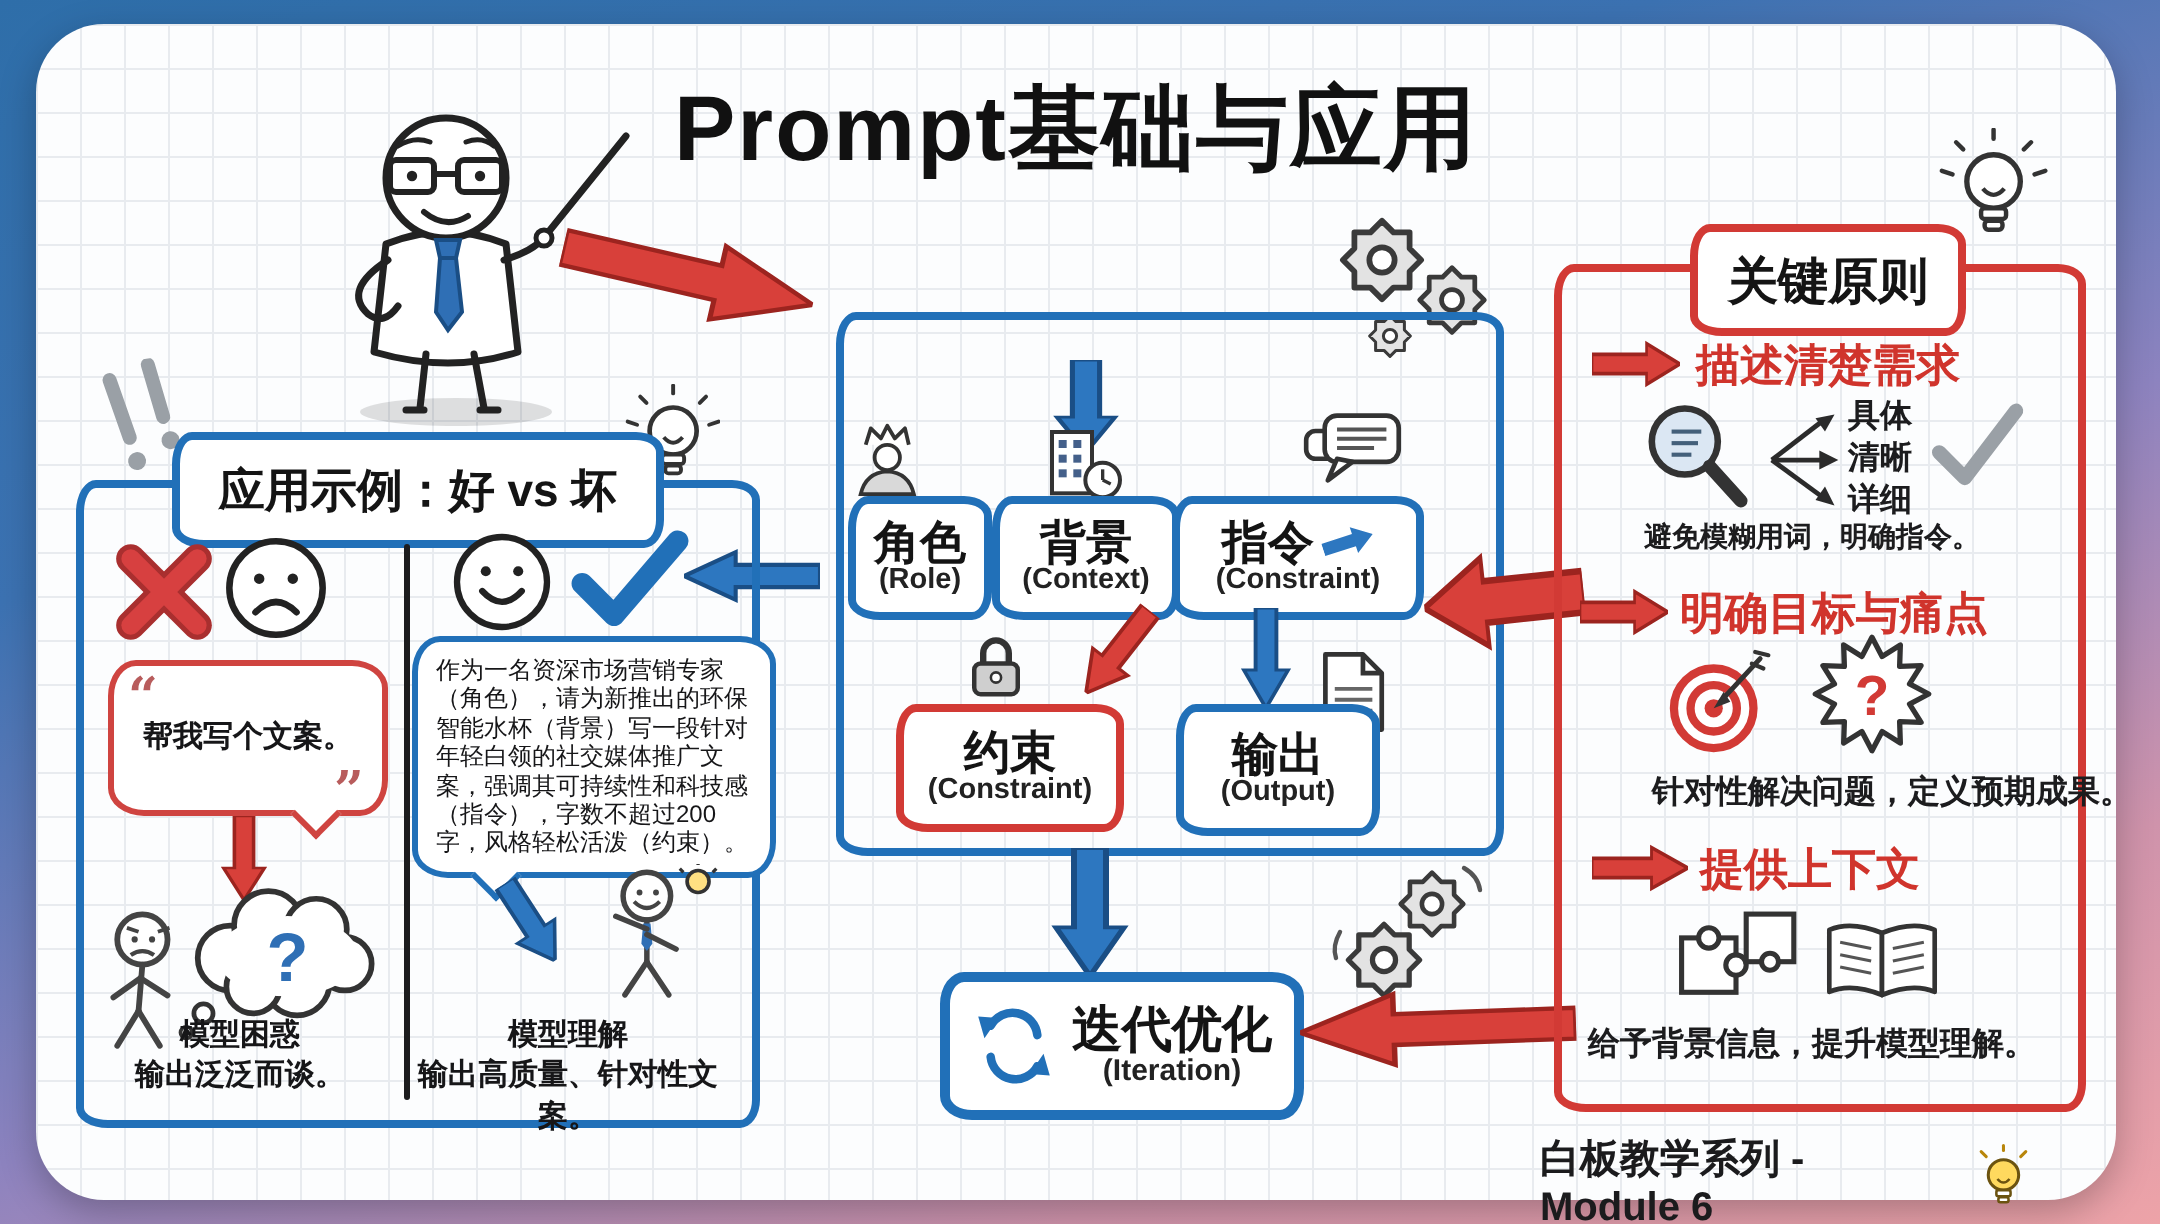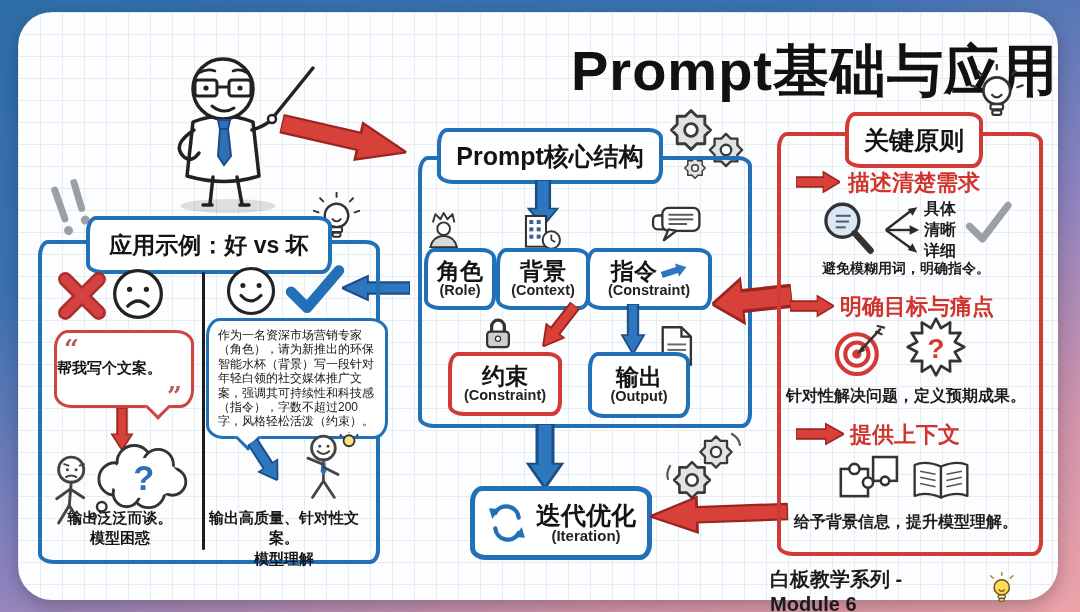--- a/index.html
+++ b/index.html
@@ -4,21 +4,21 @@
 <style>
   html,body{margin:0;padding:0;}
   body{width:1080px;height:612px;overflow:hidden;font-family:"Liberation Sans",sans-serif;}
   #stage{position:relative;width:1080px;height:612px;
     background:linear-gradient(160deg,#2e6ea9 0%,#3c72b2 30%,#8d83bf 58%,#cf93ab 80%,#eda3a8 100%);}
   .abs{position:absolute;}
   #board{left:18px;top:12px;width:1040px;height:588px;border-radius:34px;background-color:#fcfdfe;
     background-image:repeating-linear-gradient(#e8ebef 0 1px,transparent 1px 22px),
                      repeating-linear-gradient(90deg,#e8ebef 0 1px,transparent 1px 22px);
     box-shadow:0 6px 18px rgba(0,0,0,.25);}
-  .title{font-size:56px;font-weight:900;letter-spacing:1px;text-align:right;color:#111;}
+  .title{font-size:46px;font-weight:900;letter-spacing:1px;text-align:center;color:#111;}
   .skbox{background:#fff;border-style:solid;border-color:#2170b8;}
   .blue-b{border-color:#2170b8;}
   .red-b{border-color:#d23a35;}
   .wob{border-radius:10px 14px 10px 16px / 16px 10px 14px 10px;}
   .node{border-width:4px;display:flex;flex-direction:column;align-items:center;justify-content:center;line-height:1.05;}
   .node .zh{font-size:23px;font-weight:900;color:#141414;}
   .node .en{font-size:14.5px;font-weight:800;color:#222;}
   .ctitle{display:flex;align-items:center;justify-content:center;font-weight:900;color:#141414;}
   .redtext{color:#d0342c;font-weight:900;}
   .note{font-weight:800;color:#1c1c1e;text-align:center;}
@@ -80,21 +80,20 @@
     <polygon points="0,12 62,12 62,3 100,20 62,37 62,28 0,28" fill="#d8403a" stroke="#9c241f" stroke-width="2"></polygon>
   </svg>
 
   <svg class="abs" style="left:655px;top:102px;" width="95" height="85" viewBox="0 0 95 85">
     <use href="#gearshape" transform="translate(36,28) scale(1.15)"></use>
     <use href="#gearshape" transform="translate(71,48) scale(0.95)"></use>
     <use href="#gearshape" transform="translate(40,66) scale(0.6)"></use>
   </svg>
 
   <div class="abs skbox blue-b wob" style="left:418px;top:156px;width:326px;height:264px;border-width:4.5px;background:transparent;"></div>
-  <div class="abs skbox blue-b wob ctitle" style="left:437px;top:128px;width:218px;height:48px;border-width:4px;font-size:25px;">Prompt核心结构</div>
 
   <svg class="abs" style="left:526px;top:180px;" width="34" height="46" viewBox="0 0 40 100" preserveAspectRatio="none">
     <polygon points="12,0 12,62 3,62 20,100 37,62 28,62 28,0" fill="#2d77c0" stroke="#1a4e85" stroke-width="3"></polygon>
   </svg>
 
   <svg class="abs" style="left:424px;top:210px;" width="38" height="40" viewBox="0 0 60 60">
     <polyline points="14,18 18,5 26,13 31,3 37,13 45,5 48,18" fill="#fff" stroke="#333" stroke-width="3" stroke-linejoin="round"></polyline>
     <circle cx="31" cy="28" r="10" fill="#fff" stroke="#333" stroke-width="3"></circle>
     <path d="M10,57 Q14,40 31,39 Q48,40 52,57 Z" fill="#d9d9d9" stroke="#333" stroke-width="3"></path>
   </svg>
@@ -229,21 +228,21 @@
   </svg>
   <svg class="abs" style="left:110px;top:266px;" width="56" height="56" viewBox="-30 -30 60 60">
     <circle r="25" fill="#fff" stroke="#222" stroke-width="3.5"></circle>
     <circle cx="-9" cy="-5" r="2.8" fill="#222"></circle>
       <circle cx="9" cy="-5" r="2.8" fill="#222"></circle>
     <path d="M-11,13 Q0,2 11,13" fill="none" stroke="#222" stroke-width="3.5" stroke-linecap="round"></path>
   </svg>
   <div class="bubble bubble-red" style="left:54px;top:330px;width:134px;height:72px;">
     <span class="q" style="left:7px;top:3px;">“</span>
     <span class="q" style="right:9px;bottom:-4px;">”</span>
-    <div style="position:absolute;left:0;right:0;top:26px;font-size:15px;font-weight:900;color:#161618;">帮我写个文案。</div>
+    <div style="position:absolute;left:0;right:0;top:26px;text-align:center;font-size:15px;font-weight:900;color:#161618;">帮我写个文案。</div>
   </div>
   <svg class="abs" style="left:110px;top:408px;" width="24" height="42" viewBox="0 0 40 100" preserveAspectRatio="none">
     <polygon points="12,0 12,62 3,62 20,100 37,62 28,62 28,0" fill="#d8403a" stroke="#9c241f" stroke-width="3"></polygon>
   </svg>
   <svg class="abs" style="left:86px;top:436px;" width="106" height="86" viewBox="0 0 110 90">
     <circle cx="30" cy="45" r="17" fill="#fff" stroke="#333" stroke-width="3"></circle>
     <circle cx="50" cy="28" r="18" fill="#fff" stroke="#333" stroke-width="3"></circle>
     <circle cx="75" cy="30" r="16" fill="#fff" stroke="#333" stroke-width="3"></circle>
     <circle cx="90" cy="48" r="14" fill="#fff" stroke="#333" stroke-width="3"></circle>
     <circle cx="65" cy="58" r="17" fill="#fff" stroke="#333" stroke-width="3"></circle>
@@ -260,22 +259,22 @@
     <circle cx="20" cy="18" r="1.6" fill="#444"></circle>
       <circle cx="29" cy="18" r="1.6" fill="#444"></circle>
     <path d="M18,26 q6,-4 12,0" fill="none" stroke="#444" stroke-width="2.2"></path>
     <line x1="24" y1="31" x2="22" y2="55" stroke="#444" stroke-width="3" stroke-linecap="round"></line>
     <line x1="23" y1="38" x2="9" y2="48" stroke="#444" stroke-width="3" stroke-linecap="round"></line>
     <line x1="23" y1="38" x2="37" y2="47" stroke="#444" stroke-width="3" stroke-linecap="round"></line>
     <line x1="22" y1="55" x2="11" y2="73" stroke="#444" stroke-width="3" stroke-linecap="round"></line>
     <line x1="22" y1="55" x2="33" y2="73" stroke="#444" stroke-width="3" stroke-linecap="round"></line>
   </svg>
   <div class="abs caption" style="left:40px;top:508px;width:160px;">
+    <div>模型困惑</div>
     <div>输出泛泛而谈。</div>
-    <div>模型困惑</div>
   </div>
 
   <svg class="abs" style="left:224px;top:264px;" width="54" height="54" viewBox="-30 -30 60 60">
     <circle r="25" fill="#fff" stroke="#222" stroke-width="3.5"></circle>
     <circle cx="-9" cy="-6" r="2.8" fill="#222"></circle>
       <circle cx="9" cy="-6" r="2.8" fill="#222"></circle>
     <path d="M-11,5 Q0,17 11,5" fill="none" stroke="#222" stroke-width="3.5" stroke-linecap="round"></path>
   </svg>
   <svg class="abs" style="left:284px;top:262px;" width="62" height="56" viewBox="0 0 70 60">
     <path d="M8,32 L26,50 L62,8" fill="none" stroke="#2170b8" stroke-width="12" stroke-linecap="round" stroke-linejoin="round"></path>
@@ -294,22 +293,22 @@
     <line x1="30" y1="34" x2="13" y2="27" stroke="#444" stroke-width="3" stroke-linecap="round"></line>
     <line x1="30" y1="37" x2="46" y2="45" stroke="#444" stroke-width="3" stroke-linecap="round"></line>
     <line x1="30" y1="52" x2="18" y2="70" stroke="#444" stroke-width="3" stroke-linecap="round"></line>
     <line x1="30" y1="52" x2="42" y2="70" stroke="#444" stroke-width="3" stroke-linecap="round"></line>
     <circle cx="58" cy="8" r="6" fill="#ffe082" stroke="#333" stroke-width="2"></circle>
     <line x1="58" y1="-1" x2="58" y2="-4" stroke="#333" stroke-width="1.8"></line>
     <line x1="50" y1="3" x2="48" y2="1" stroke="#333" stroke-width="1.8"></line>
     <line x1="66" y1="3" x2="68" y2="1" stroke="#333" stroke-width="1.8"></line>
   </svg>
   <div class="abs caption" style="left:198px;top:508px;width:172px;">
+    <div>模型理解</div>
     <div>输出高质量、针对性文案。</div>
-    <div>模型理解</div>
   </div>
 
   <svg class="abs" style="left:712px;top:274px;transform:rotate(-6deg);" width="80" height="52" viewBox="0 0 100 40" preserveAspectRatio="none">
     <polygon points="100,12 38,12 38,3 0,20 38,37 38,28 100,28" fill="#d8403a" stroke="#9c241f" stroke-width="2.5"></polygon>
   </svg>
 
   <div class="abs skbox red-b wob" style="left:777px;top:132px;width:258px;height:416px;border-width:4.5px;background:transparent;"></div>
   <div class="abs skbox red-b wob ctitle" style="left:845px;top:112px;width:130px;height:48px;border-width:4px;font-size:25px;">关键原则</div>
   <svg class="abs" style="left:966px;top:64px;" width="58" height="66" viewBox="-8 -8 62 74">
     <line x1="25" y1="-2" x2="25" y2="-7" stroke="#333" stroke-width="2.5" stroke-linecap="round"></line>
@@ -362,21 +361,21 @@
     <circle cx="30" cy="40" r="5.5" fill="#d23a35"></circle>
     <line x1="58" y1="10" x2="34" y2="36" stroke="#333" stroke-width="3" stroke-linecap="round"></line>
     <polygon points="30,40 40,36 36,30" fill="#333"></polygon>
     <line x1="55" y1="6" x2="63" y2="8" stroke="#333" stroke-width="2.5" stroke-linecap="round"></line>
     <line x1="53" y1="13" x2="60" y2="16" stroke="#333" stroke-width="2.5" stroke-linecap="round"></line>
   </svg>
   <svg class="abs" style="left:904px;top:316px;" width="64" height="62" viewBox="0 0 70 70">
     <polygon points="67,35 56.2,40.7 62.7,51 50.6,50.6 51,62.7 40.7,56.2 35,67 29.3,56.2 19,62.7 19.4,50.6 7.3,51 13.8,40.7 3,35 13.8,29.3 7.3,19 19.4,19.4 19,7.3 29.3,13.8 35,3 40.7,13.8 51,7.3 50.6,19.4 62.7,19 56.2,29.3" fill="#fff" stroke="#333" stroke-width="3" stroke-linejoin="round"></polygon>
     <text x="35" y="47" text-anchor="middle" font-size="32" font-weight="bold" fill="#d23a35">?</text>
   </svg>
-  <div class="abs note" style="left:782px;top:386px;width:248px;font-size:16px;">针对性解决问题，定义预期成果。</div>
+  <div class="abs note" style="left:782px;top:386px;width:248px;font-size:16px;padding-left:40px;">针对性解决问题，定义预期成果。</div>
 
   <svg class="abs" style="left:796px;top:422px;" width="48" height="24" viewBox="0 0 100 40" preserveAspectRatio="none">
     <polygon points="0,12 62,12 62,3 100,20 62,37 62,28 0,28" fill="#d8403a" stroke="#9c241f" stroke-width="3"></polygon>
   </svg>
   <div class="abs redtext" style="left:850px;top:420px;font-size:22px;">提供上下文</div>
   <svg class="abs" style="left:834px;top:450px;" width="68" height="60" viewBox="0 0 80 70">
     <rect x="8" y="22" width="32" height="32" fill="#fff" stroke="#333" stroke-width="3"></rect>
     <circle cx="24" cy="22" r="6" fill="#fff" stroke="#333" stroke-width="3"></circle>
     <circle cx="40" cy="38" r="6" fill="#fff" stroke="#333" stroke-width="3"></circle>
     <rect x="46" y="8" width="28" height="28" fill="#fff" stroke="#333" stroke-width="3"></rect>

